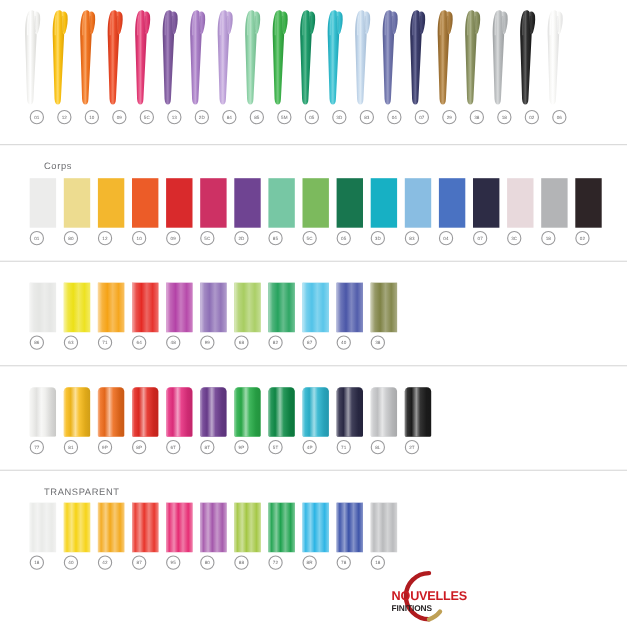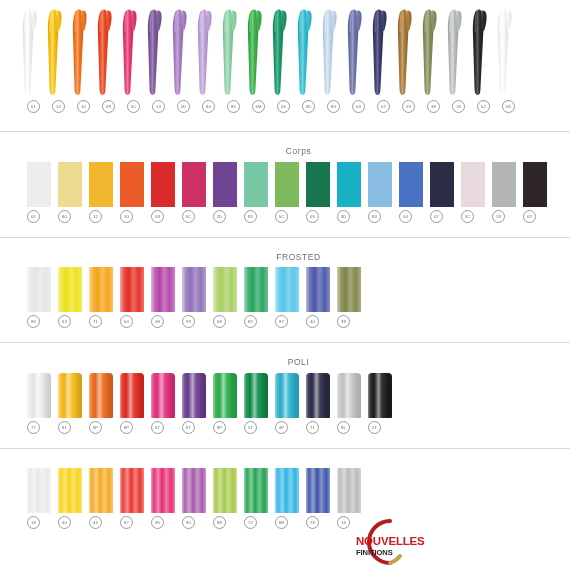--- a/index.html
+++ b/index.html
@@ -18,22 +18,21 @@
   .divider{
     height:1px;background:#d8d8d8;width:100%;
   }
 
   .section{position:relative;}
   .sec-label{
     font-size:8.5px;
     letter-spacing:.55px;
     color:#6d6e71;
     line-height:10.5px;
-    padding-left:27px;
-    text-align:center;
+    padding-left:40px;
   }
   .sec-label .sub{display:block;}
 
   
   .codes{display:flex;padding-left:27px;}
   .code{
     width:13px;height:13px;border-radius:50%;
     border:.7px solid #9a9a9c;
     color:#6a6a6c;
     font-size:4.2px;
@@ -631,23 +630,20 @@
           <div class="code" style="color: rgb(106, 106, 108); margin-right: 18px;">83</div>
           <div class="code" style="color: rgb(106, 106, 108); margin-right: 18px;">04</div>
           <div class="code" style="color: rgb(106, 106, 108); margin-right: 18px;">07</div>
           <div class="code" style="color: rgb(106, 106, 108); margin-right: 18px;">3C</div>
           <div class="code" style="color: rgb(106, 106, 108); margin-right: 18px;">18</div>
           <div class="code" style="color: rgb(106, 106, 108); margin-right: 18px;">02</div>
         </div>
       </div>
       <div class="divider" style="margin-top: 14px; background: rgb(216, 216, 216);"></div>
       <div class="section" style="padding-top: 14px;">
-        <div class="sec-label" style="color: rgb(109, 110, 113);">
-          <span class="sub" style="color: rgb(109, 110, 113);">FROSTED</span>
-        </div>
         <div class="swatch-row" style="margin-top: 5px;">
           <div class="sw frosted" style="background: rgb(228, 229, 227); margin-right: 7px;"></div>
           <div class="sw frosted" style="background: rgb(236, 224, 19); margin-right: 7px;"></div>
           <div class="sw frosted" style="background: rgb(245, 161, 17); margin-right: 7px;"></div>
           <div class="sw frosted" style="background: rgb(229, 38, 32); margin-right: 7px;"></div>
           <div class="sw frosted" style="background: rgb(178, 63, 165); margin-right: 7px;"></div>
           <div class="sw frosted" style="background: rgb(139, 108, 180); margin-right: 7px;"></div>
           <div class="sw frosted" style="background: rgb(166, 204, 94); margin-right: 7px;"></div>
           <div class="sw frosted" style="background: rgb(34, 161, 91); margin-right: 7px;"></div>
           <div class="sw frosted" style="background: rgb(79, 194, 232); margin-right: 7px;"></div>
@@ -663,23 +659,20 @@
           <div class="code" style="color: rgb(106, 106, 108); margin-right: 18px;">99</div>
           <div class="code" style="color: rgb(106, 106, 108); margin-right: 18px;">68</div>
           <div class="code" style="color: rgb(106, 106, 108); margin-right: 18px;">82</div>
           <div class="code" style="color: rgb(106, 106, 108); margin-right: 18px;">87</div>
           <div class="code" style="color: rgb(106, 106, 108); margin-right: 18px;">40</div>
           <div class="code" style="color: rgb(106, 106, 108); margin-right: 18px;">38</div>
         </div>
       </div>
       <div class="divider" style="margin-top: 14px; background: rgb(216, 216, 216);"></div>
       <div class="section" style="padding-top: 14px;">
-        <div class="sec-label" style="color: rgb(109, 110, 113);">
-          <span class="sub" style="color: rgb(109, 110, 113);">POLI</span>
-        </div>
         <div class="swatch-row" style="margin-top: 5px;">
           <div class="sw poli" style="background: rgb(238, 238, 236); margin-right: 7px;"></div>
           <div class="sw poli" style="background: rgb(248, 188, 28); margin-right: 7px;"></div>
           <div class="sw poli" style="background: rgb(238, 108, 28); margin-right: 7px;"></div>
           <div class="sw poli" style="background: rgb(228, 42, 34); margin-right: 7px;"></div>
           <div class="sw poli" style="background: rgb(229, 46, 127); margin-right: 7px;"></div>
           <div class="sw poli" style="background: rgb(108, 61, 144); margin-right: 7px;"></div>
           <div class="sw poli" style="background: rgb(42, 174, 74); margin-right: 7px;"></div>
           <div class="sw poli" style="background: rgb(15, 140, 72); margin-right: 7px;"></div>
           <div class="sw poli" style="background: rgb(44, 180, 206); margin-right: 7px;"></div>
@@ -697,20 +690,23 @@
           <div class="code" style="color: rgb(106, 106, 108); margin-right: 18px;">9P</div>
           <div class="code" style="color: rgb(106, 106, 108); margin-right: 18px;">5T</div>
           <div class="code" style="color: rgb(106, 106, 108); margin-right: 18px;">4P</div>
           <div class="code" style="color: rgb(106, 106, 108); margin-right: 18px;">71</div>
           <div class="code" style="color: rgb(106, 106, 108); margin-right: 18px;">8L</div>
           <div class="code" style="color: rgb(106, 106, 108); margin-right: 18px;">2T</div>
         </div>
       </div>
       <div class="divider" style="margin-top: 14px; background: rgb(216, 216, 216);"></div>
       <div class="section" style="padding-top: 14px;">
+        <div class="sec-label" style="color: rgb(109, 110, 113);">
+          <span class="sub" style="color: rgb(109, 110, 113);">TRANSPARENT</span>
+        </div>
         <div class="swatch-row" style="margin-top: 5px;">
           <div class="sw transp" style="background: rgb(233, 234, 232); margin-right: 7px;"></div>
           <div class="sw transp" style="background: rgb(246, 211, 20); margin-right: 7px;"></div>
           <div class="sw transp" style="background: rgb(243, 168, 27); margin-right: 7px;"></div>
           <div class="sw transp" style="background: rgb(232, 52, 42); margin-right: 7px;"></div>
           <div class="sw transp" style="background: rgb(230, 42, 114); margin-right: 7px;"></div>
           <div class="sw transp" style="background: rgb(164, 88, 171); margin-right: 7px;"></div>
           <div class="sw transp" style="background: rgb(164, 199, 68); margin-right: 7px;"></div>
           <div class="sw transp" style="background: rgb(30, 162, 78); margin-right: 7px;"></div>
           <div class="sw transp" style="background: rgb(43, 180, 228); margin-right: 7px;"></div>

